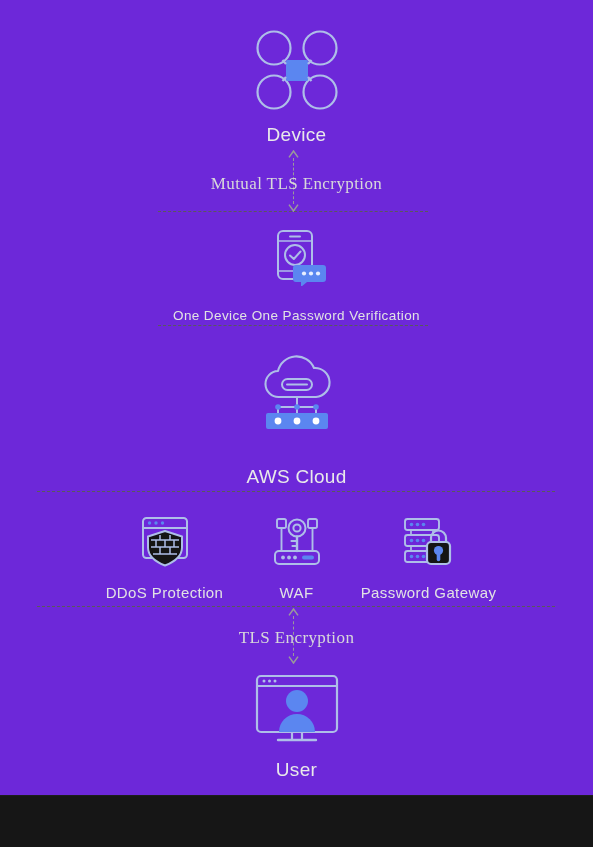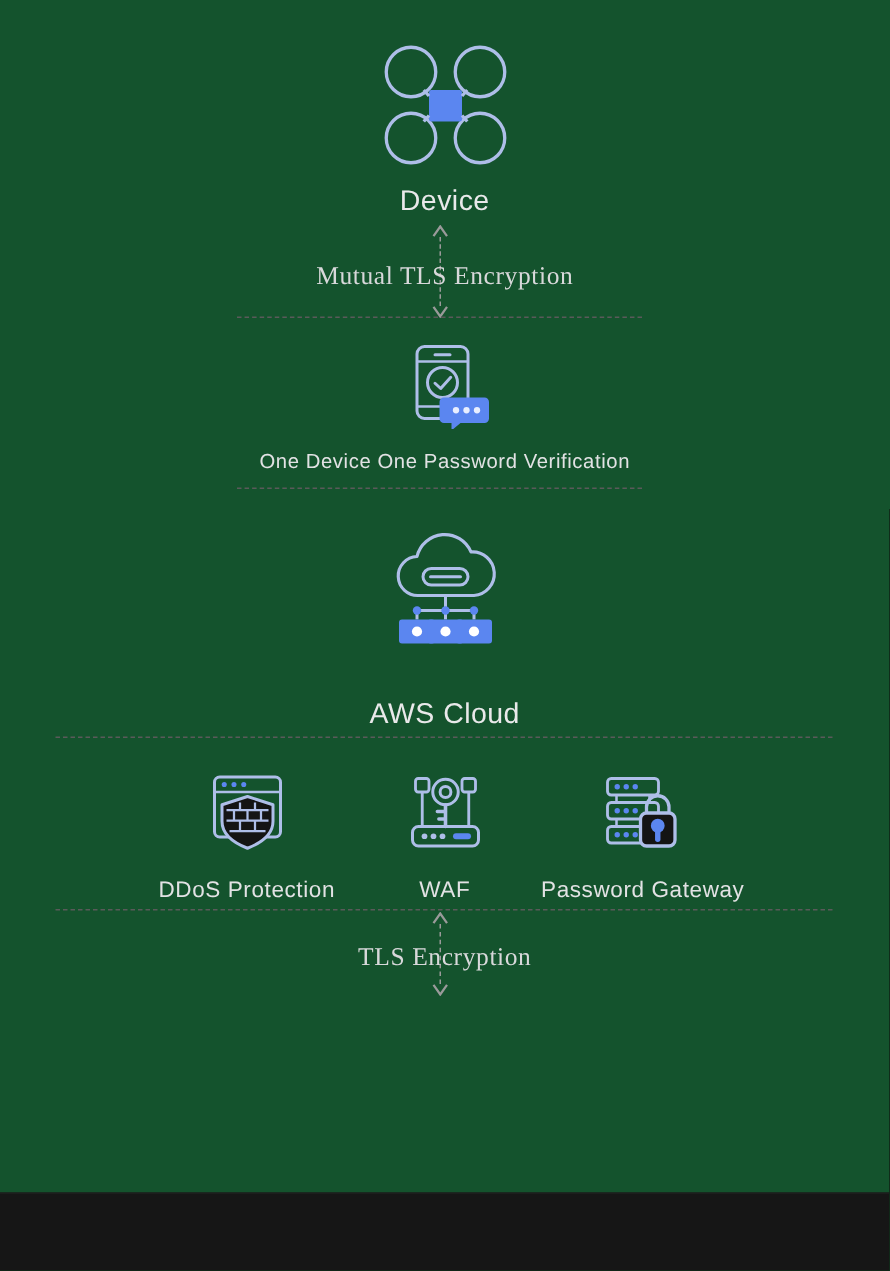--- a/index.html
+++ b/index.html
@@ -8,21 +8,21 @@
     background: #0f0f0f;
   }
   body {
     font-family: "Liberation Sans", sans-serif;
     -webkit-font-smoothing: antialiased;
   }
   #canvas {
     position: relative;
     width: 593px;
     height: 847px;
-    background: #14532d;
+    background: #6d28d9;
     overflow: hidden;
   }
   
   .bottom-band {
     position: absolute;
     left: 0;
     right: 0;
     top: 795px;
     height: 52px;
     background: #161616;
@@ -145,21 +145,21 @@
         <line x1="12" y1="13" x2="46" y2="13" stroke="#AEBEE8" stroke-width="1.6"></line>
         <line x1="12" y1="43" x2="46" y2="43" stroke="#AEBEE8" stroke-width="1.6"></line>
         <circle cx="29" cy="27" r="10" fill="none" stroke="#AEBEE8" stroke-width="2"></circle>
         <path d="M24 27.5 L27.8 31 L34.5 23.5" fill="none" stroke="#AEBEE8" stroke-width="2" stroke-linecap="round" stroke-linejoin="round"></path>
         <path d="M30 37 H57 a3 3 0 0 1 3 3 v11 a3 3 0 0 1 -3 3 H41 l-6 5 v-5 h-5 a3 3 0 0 1 -3 -3 v-11 a3 3 0 0 1 3 -3 z" fill="#5B86F0"></path>
         <circle cx="38" cy="45.5" r="2.1" fill="#E8EEFF"></circle>
         <circle cx="45" cy="45.5" r="2.1" fill="#E8EEFF"></circle>
         <circle cx="52" cy="45.5" r="2.1" fill="#E8EEFF"></circle>
       </svg>
     </span>
-    <span class="svc-label" style="font-size:13.5px;margin-top:14px;">One Device One Password Verification</span>
+    <span class="svc-label" style="font-size:13.5px;margin-top:22px;">One Device One Password Verification</span>
   </div>
 
   <div class="sep" style="left:158px;top:325px;width:270px;"></div>
 
   <div class="node" style="left:0;top:355px;width:593px;gap:23px;">
     <span class="icon">
       <svg width="86" height="76" viewBox="0 0 86 76">
         <path d="M25 42 a13 13 0 0 1 -1 -26 a19 19 0 0 1 36 -3 a12 12 0 0 1 2 29 z" fill="none" stroke="#AEBEE8" stroke-width="2.1" stroke-linejoin="round"></path>
         <rect x="28" y="24" width="30" height="11" rx="5.5" fill="none" stroke="#AEBEE8" stroke-width="2"></rect>
         <line x1="33" y1="29.5" x2="53" y2="29.5" stroke="#AEBEE8" stroke-width="2" stroke-linecap="round"></line>
@@ -267,14 +267,30 @@
     <svg class="head" viewBox="0 0 11 8">
       <path d="M1 7.4 L5.5 1 L10 7.4" fill="none" stroke="#9A9A9A" stroke-width="1.5"></path>
     </svg>
     <span class="stem"></span>
     <svg class="head" viewBox="0 0 11 8">
       <path d="M1 0.6 L5.5 7 L10 0.6" fill="none" stroke="#9A9A9A" stroke-width="1.5"></path>
     </svg>
   </div>
   <div class="link-label" style="top:628px;">TLS Encryption</div>
 
+  <div class="node" style="left:0;top:673px;width:593px;">
+    <span class="icon">
+      <svg width="90" height="74" viewBox="0 0 90 74">
+        <rect x="5" y="3" width="80" height="56" rx="4" fill="none" stroke="#AEBEE8" stroke-width="2.2"></rect>
+        <line x1="5" y1="13" x2="85" y2="13" stroke="#AEBEE8" stroke-width="1.8"></line>
+        <circle cx="12" cy="8" r="1.5" fill="#AEBEE8"></circle>
+        <circle cx="17.5" cy="8" r="1.5" fill="#AEBEE8"></circle>
+        <circle cx="23" cy="8" r="1.5" fill="#AEBEE8"></circle>
+        <circle cx="45" cy="28" r="11" fill="#5B86F0"></circle>
+        <path d="M27 59 a18 18 0 0 1 36 0 z" fill="#5B86F0"></path>
+        <path d="M40 59 v7 M50 59 v7" stroke="#AEBEE8" stroke-width="2.2"></path>
+        <line x1="26" y1="67" x2="64" y2="67" stroke="#AEBEE8" stroke-width="2.4" stroke-linecap="round"></line>
+      </svg>
+    </span>
+    <span class="node-label">User</span>
+  </div>
 
 </div>
 
 </body></html>

